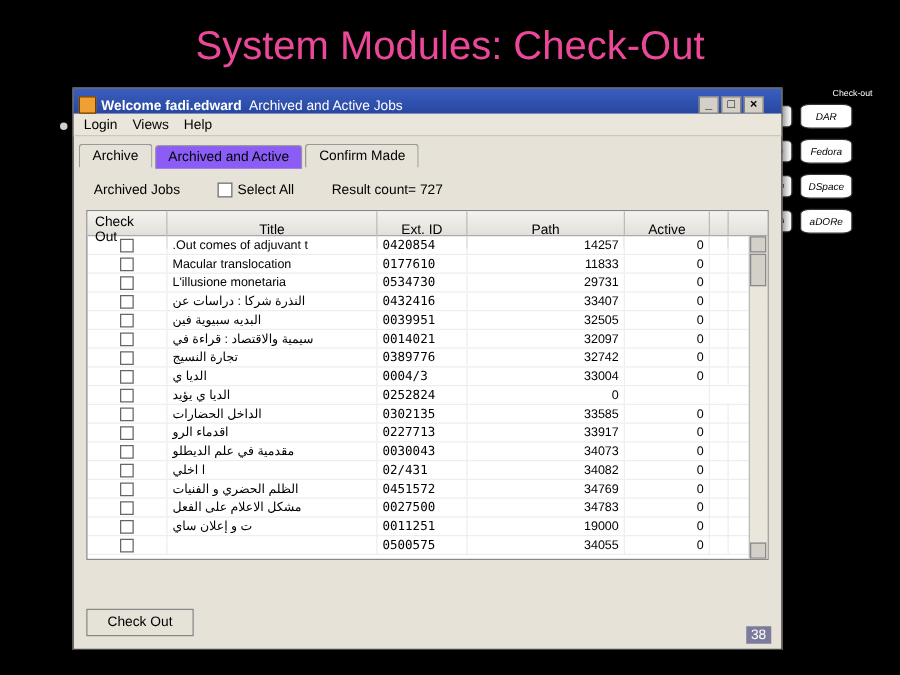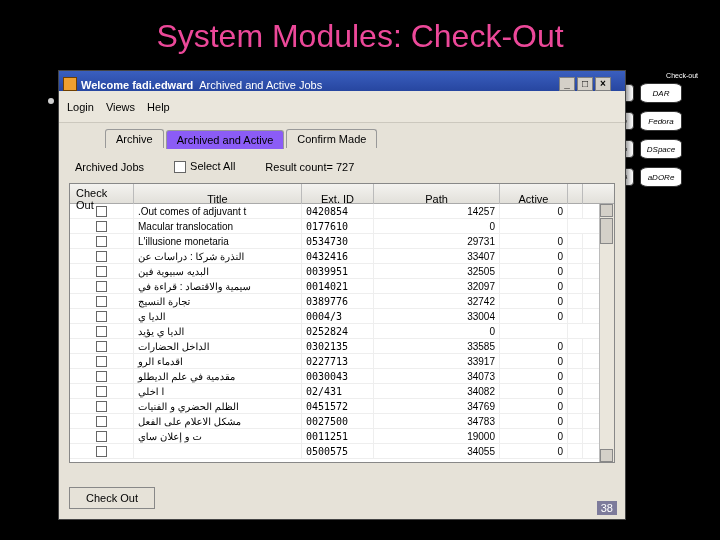--- a/index.html
+++ b/index.html
@@ -70,25 +70,25 @@
     width: 14px; height: 14px; background: #f0a030; border:1px solid #704000; margin-right:4px;
   }
   .titlebar .t1 { font-weight:bold; }
   .titlebar .t2 { font-weight:normal; margin-left:6px; }
   .titlebar .spacer { flex:1; }
   .winbtn {
     width: 16px; height: 14px; background:#d4d0c8; border:1px solid #808080;
     margin-left:2px; font-size:10px; line-height:12px; text-align:center; color:#000;
   }
   .menubar {
-    height: 32px; background:#eae6dc; display:flex; align-items:center;
+    height: 18px; background:#eae6dc; display:flex; align-items:center;
     gap:12px; padding:0 8px; font-size:11px; border-bottom:1px solid #ccc8be;
   }
   .tabs {
-    display:flex; gap:2px; padding:6px 8px 0 20px; font-size:11px;margin-left:26px;
+    display:flex; gap:2px; padding:6px 8px 0 4px; font-size:11px;
   }
   .tab {
     padding:3px 10px; border:1px solid #999; border-bottom:none;
     background:#e6e2d8; border-radius:3px 3px 0 0;
   }
   .tab.active { background:#8b5cf6; position:relative; top:1px; }
   .content {
     padding:10px 10px 0 10px;
   }
   .toprow {
@@ -212,20 +212,21 @@
             <div class="c4">14257</div>
             <div class="c5">0</div>
             <div></div>
           </div>
           <div class="row">
             <div class="c1">
               <span class="rowchk"></span>
             </div>
             <div class="c2">Macular translocation</div>
             <div class="c3">0177610</div>
+            <div class="c4">11833</div>
             <div class="c5">0</div>
             <div></div>
           </div>
           <div class="row">
             <div class="c1">
               <span class="rowchk"></span>
             </div>
             <div class="c2">L'illusione monetaria</div>
             <div class="c3">0534730</div>
             <div class="c4">29731</div>

